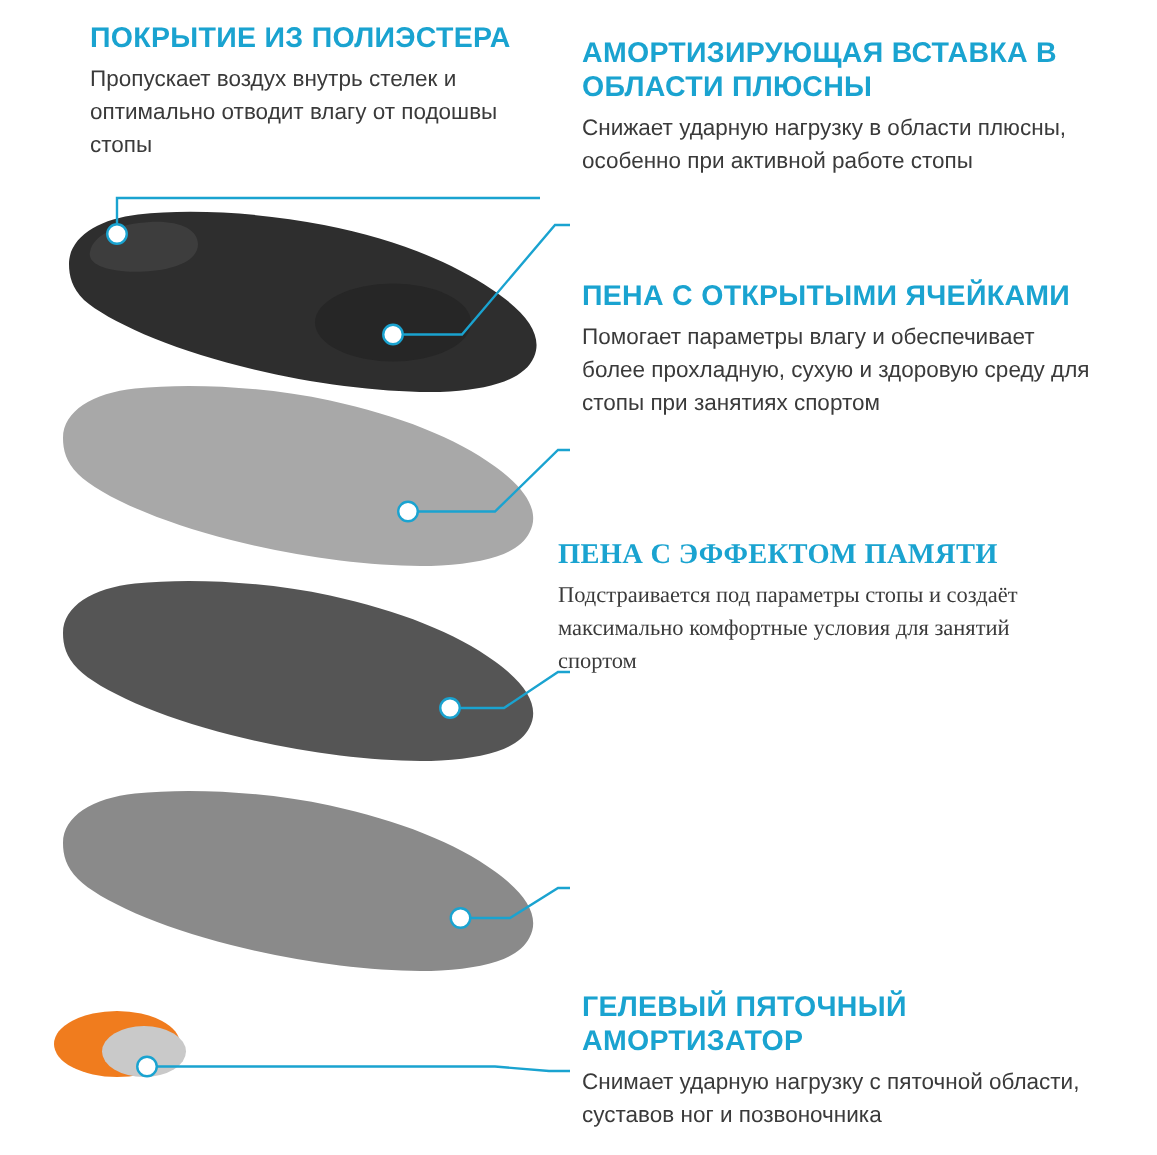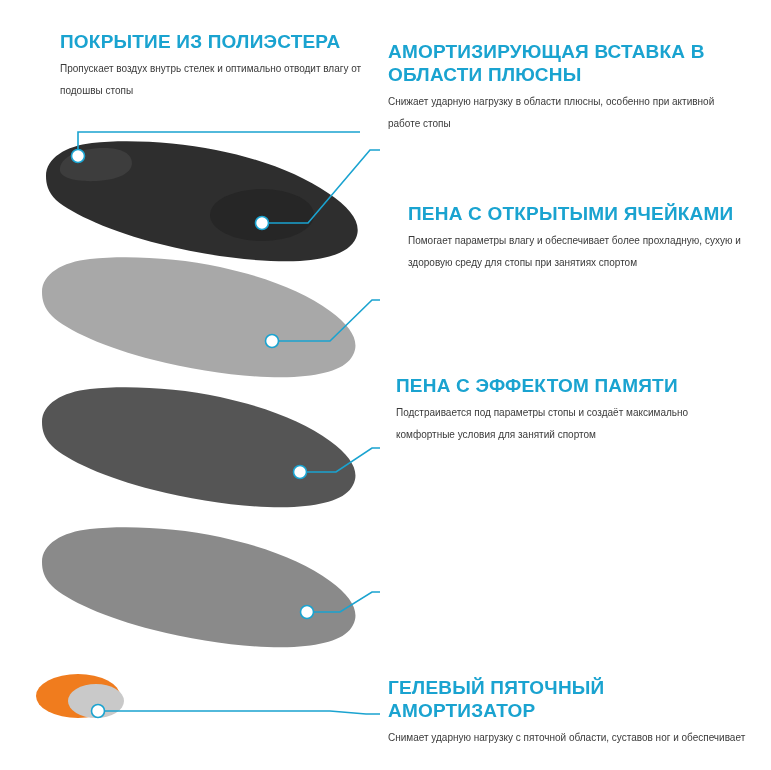--- a/index.html
+++ b/index.html
@@ -27,34 +27,34 @@
     position: absolute;
     box-sizing: border-box;
   }
   .callout-title {
     font-weight: bold;
     color: #1aa3d0;
     font-size: 19px;
     line-height: 23px;
     letter-spacing: 0.2px;
     text-transform: uppercase;
-    margin: 16px 0 5px 0;
+    margin: 0 0 5px 0;
   }
   .callout-body {
-    font-size: 10px;
+    font-size: 15px;
     line-height: 22px;
     color: #3a3a3a;
     margin: 0;
   }
 
   
   #callout-0 { left: 60px;  top: 14px;  width: 310px; }
   #callout-1 { left: 388px; top: 24px;  width: 330px; }
-  #callout-2 { left: 408px; top: 186px; width: 340px; }
-  #callout-3 { left: 396px; top: 358px; width: 340px; }
+  #callout-2 { left: 388px; top: 186px; width: 340px; }
+  #callout-3 { left: 372px; top: 358px; width: 340px; font-family: Liberation Serif, serif; }
   #callout-4 { left: 388px; top: 504px; width: 350px; }
   #callout-5 { left: 388px; top: 660px; width: 360px; }
 
   
   #art {
     position: absolute;
     left: 0; top: 0;
     width: 771px;
     height: 770px;
     pointer-events: none;
@@ -167,16 +167,16 @@
   <div class="callout" id="callout-3">
     <p class="callout-title">ПЕНА С ЭФФЕКТОМ ПАМЯТИ</p>
     <p class="callout-body">Подстраивается под параметры стопы и создаёт максимально комфортные условия для занятий спортом</p>
   </div>
 
   <div class="callout" id="callout-4">
   </div>
 
   <div class="callout" id="callout-5">
     <p class="callout-title">ГЕЛЕВЫЙ ПЯТОЧНЫЙ АМОРТИЗАТОР</p>
-    <p class="callout-body">Снимает ударную нагрузку с пяточной области, суставов ног и обеспечивает</p>
+    <p class="callout-body">Снимает ударную нагрузку с пяточной области, суставов ног и позвоночника</p>
   </div>
 
 </div>
 
 </body></html>

